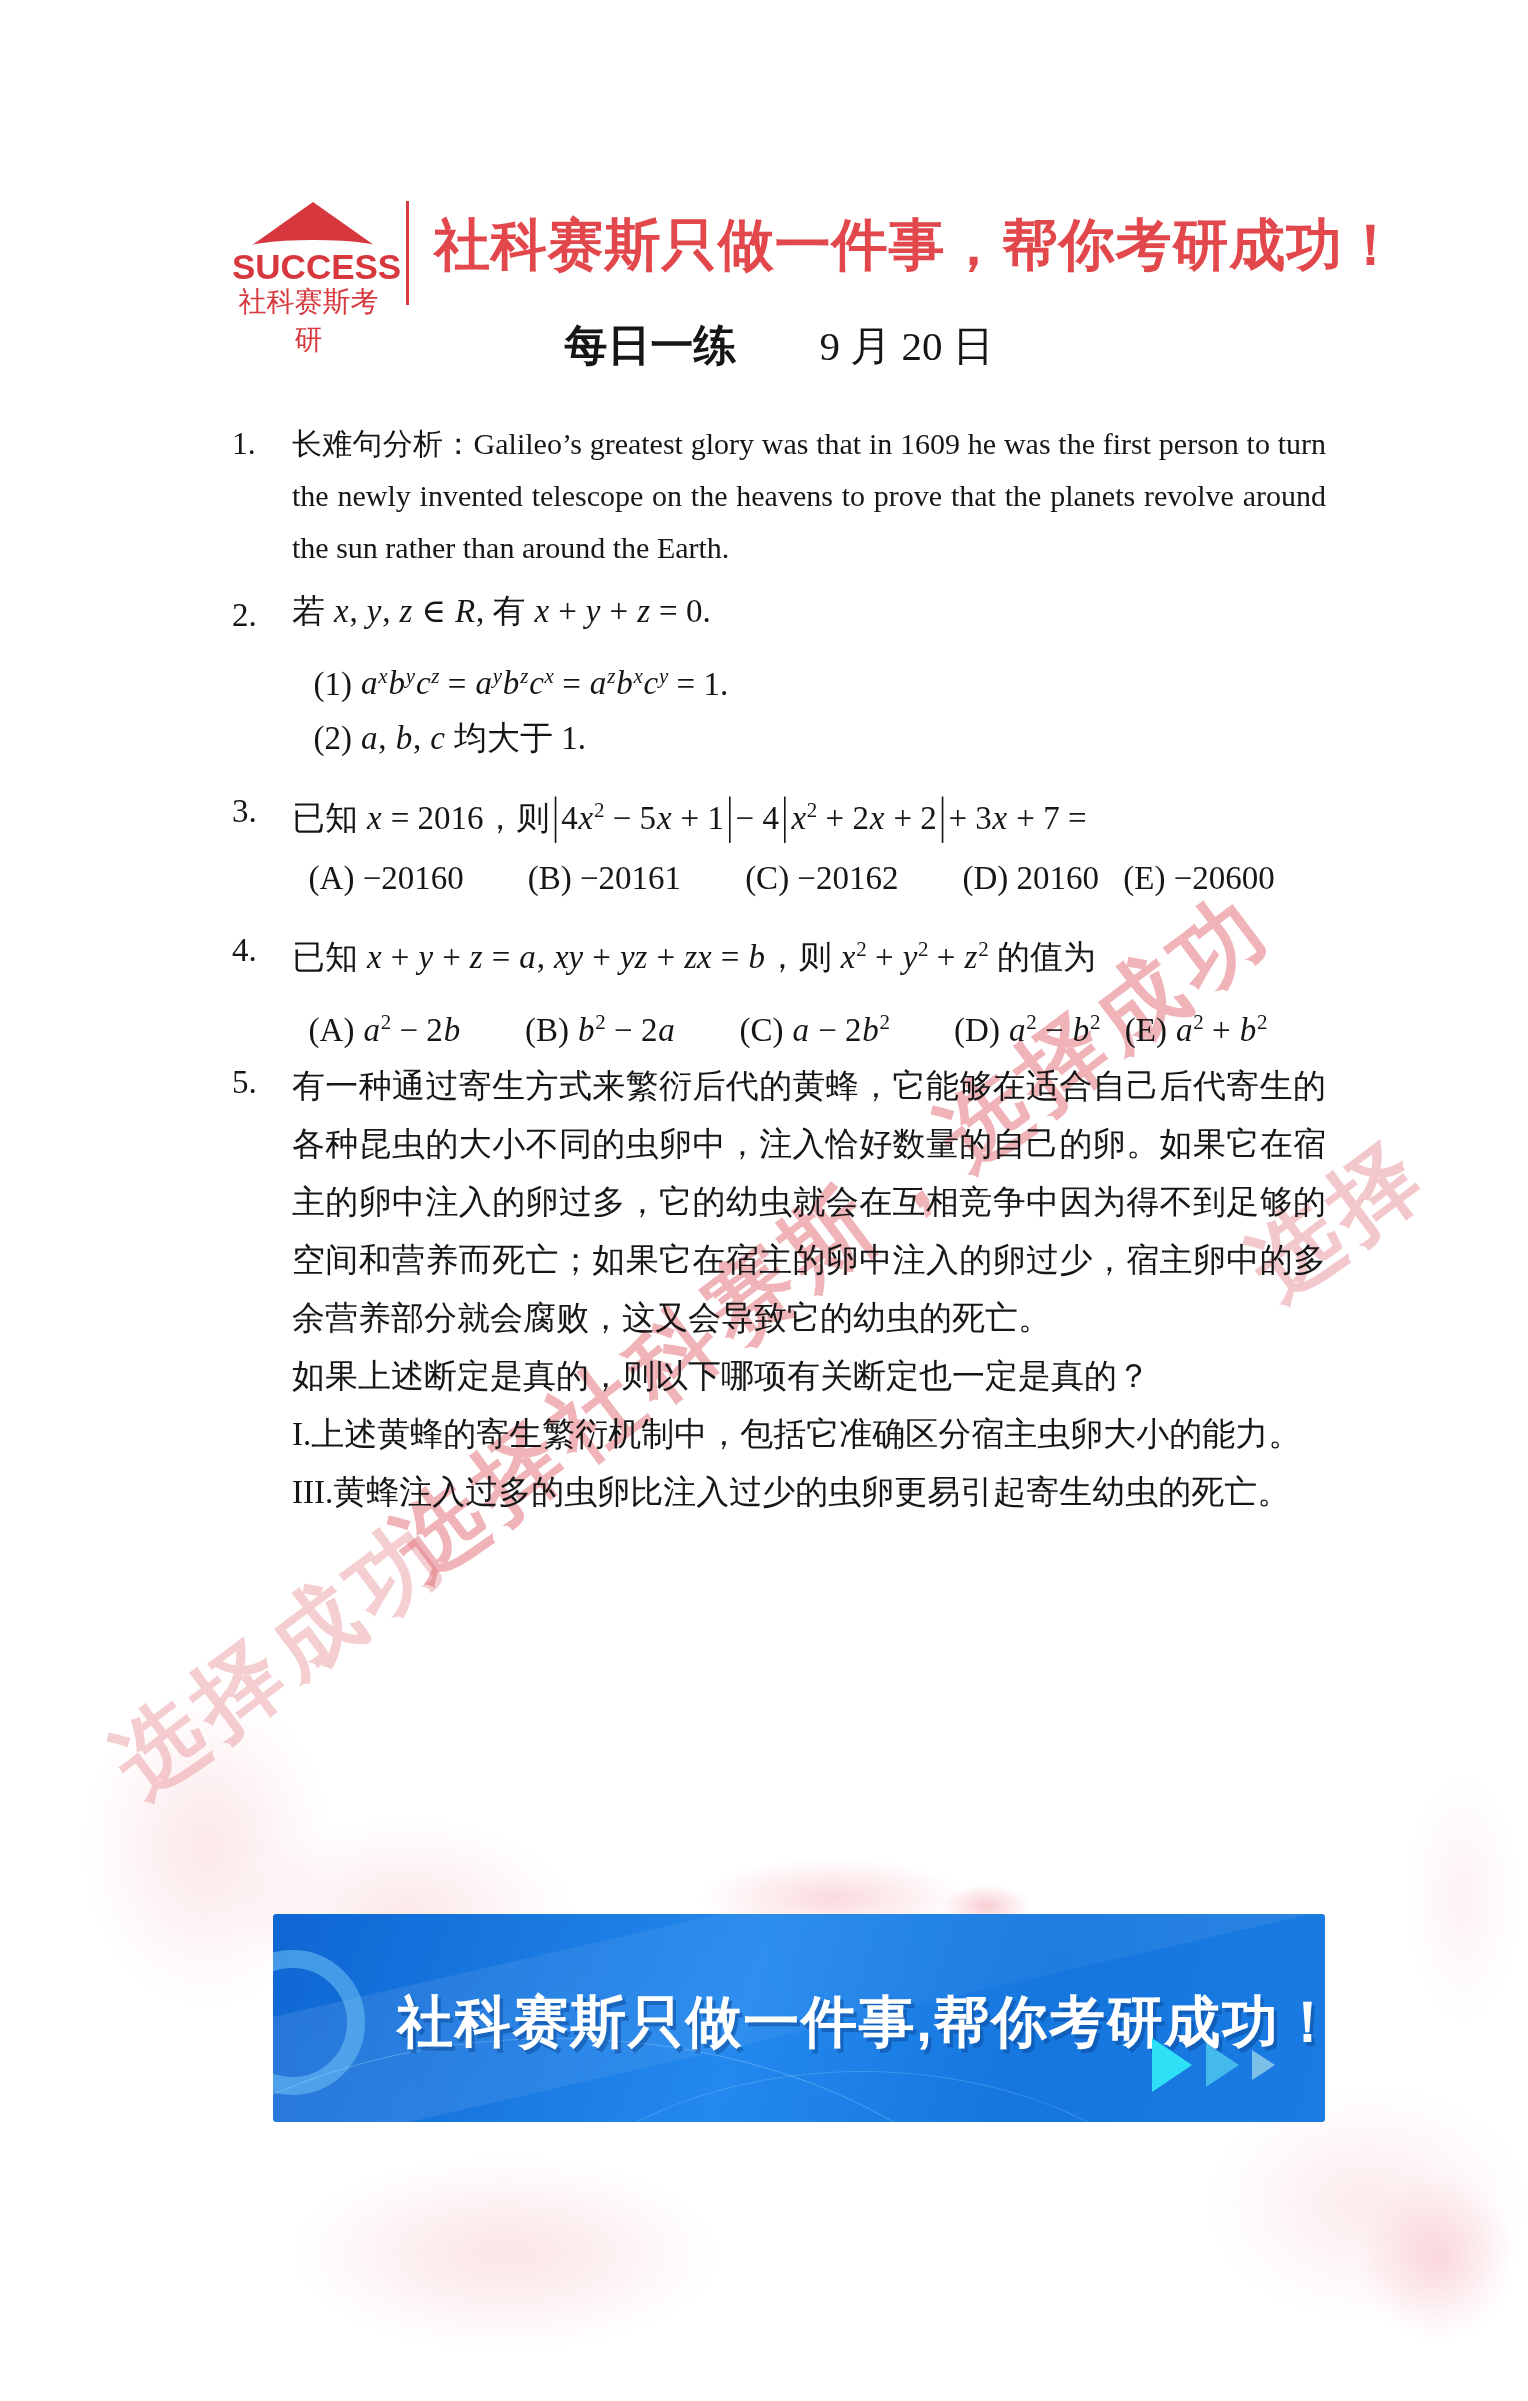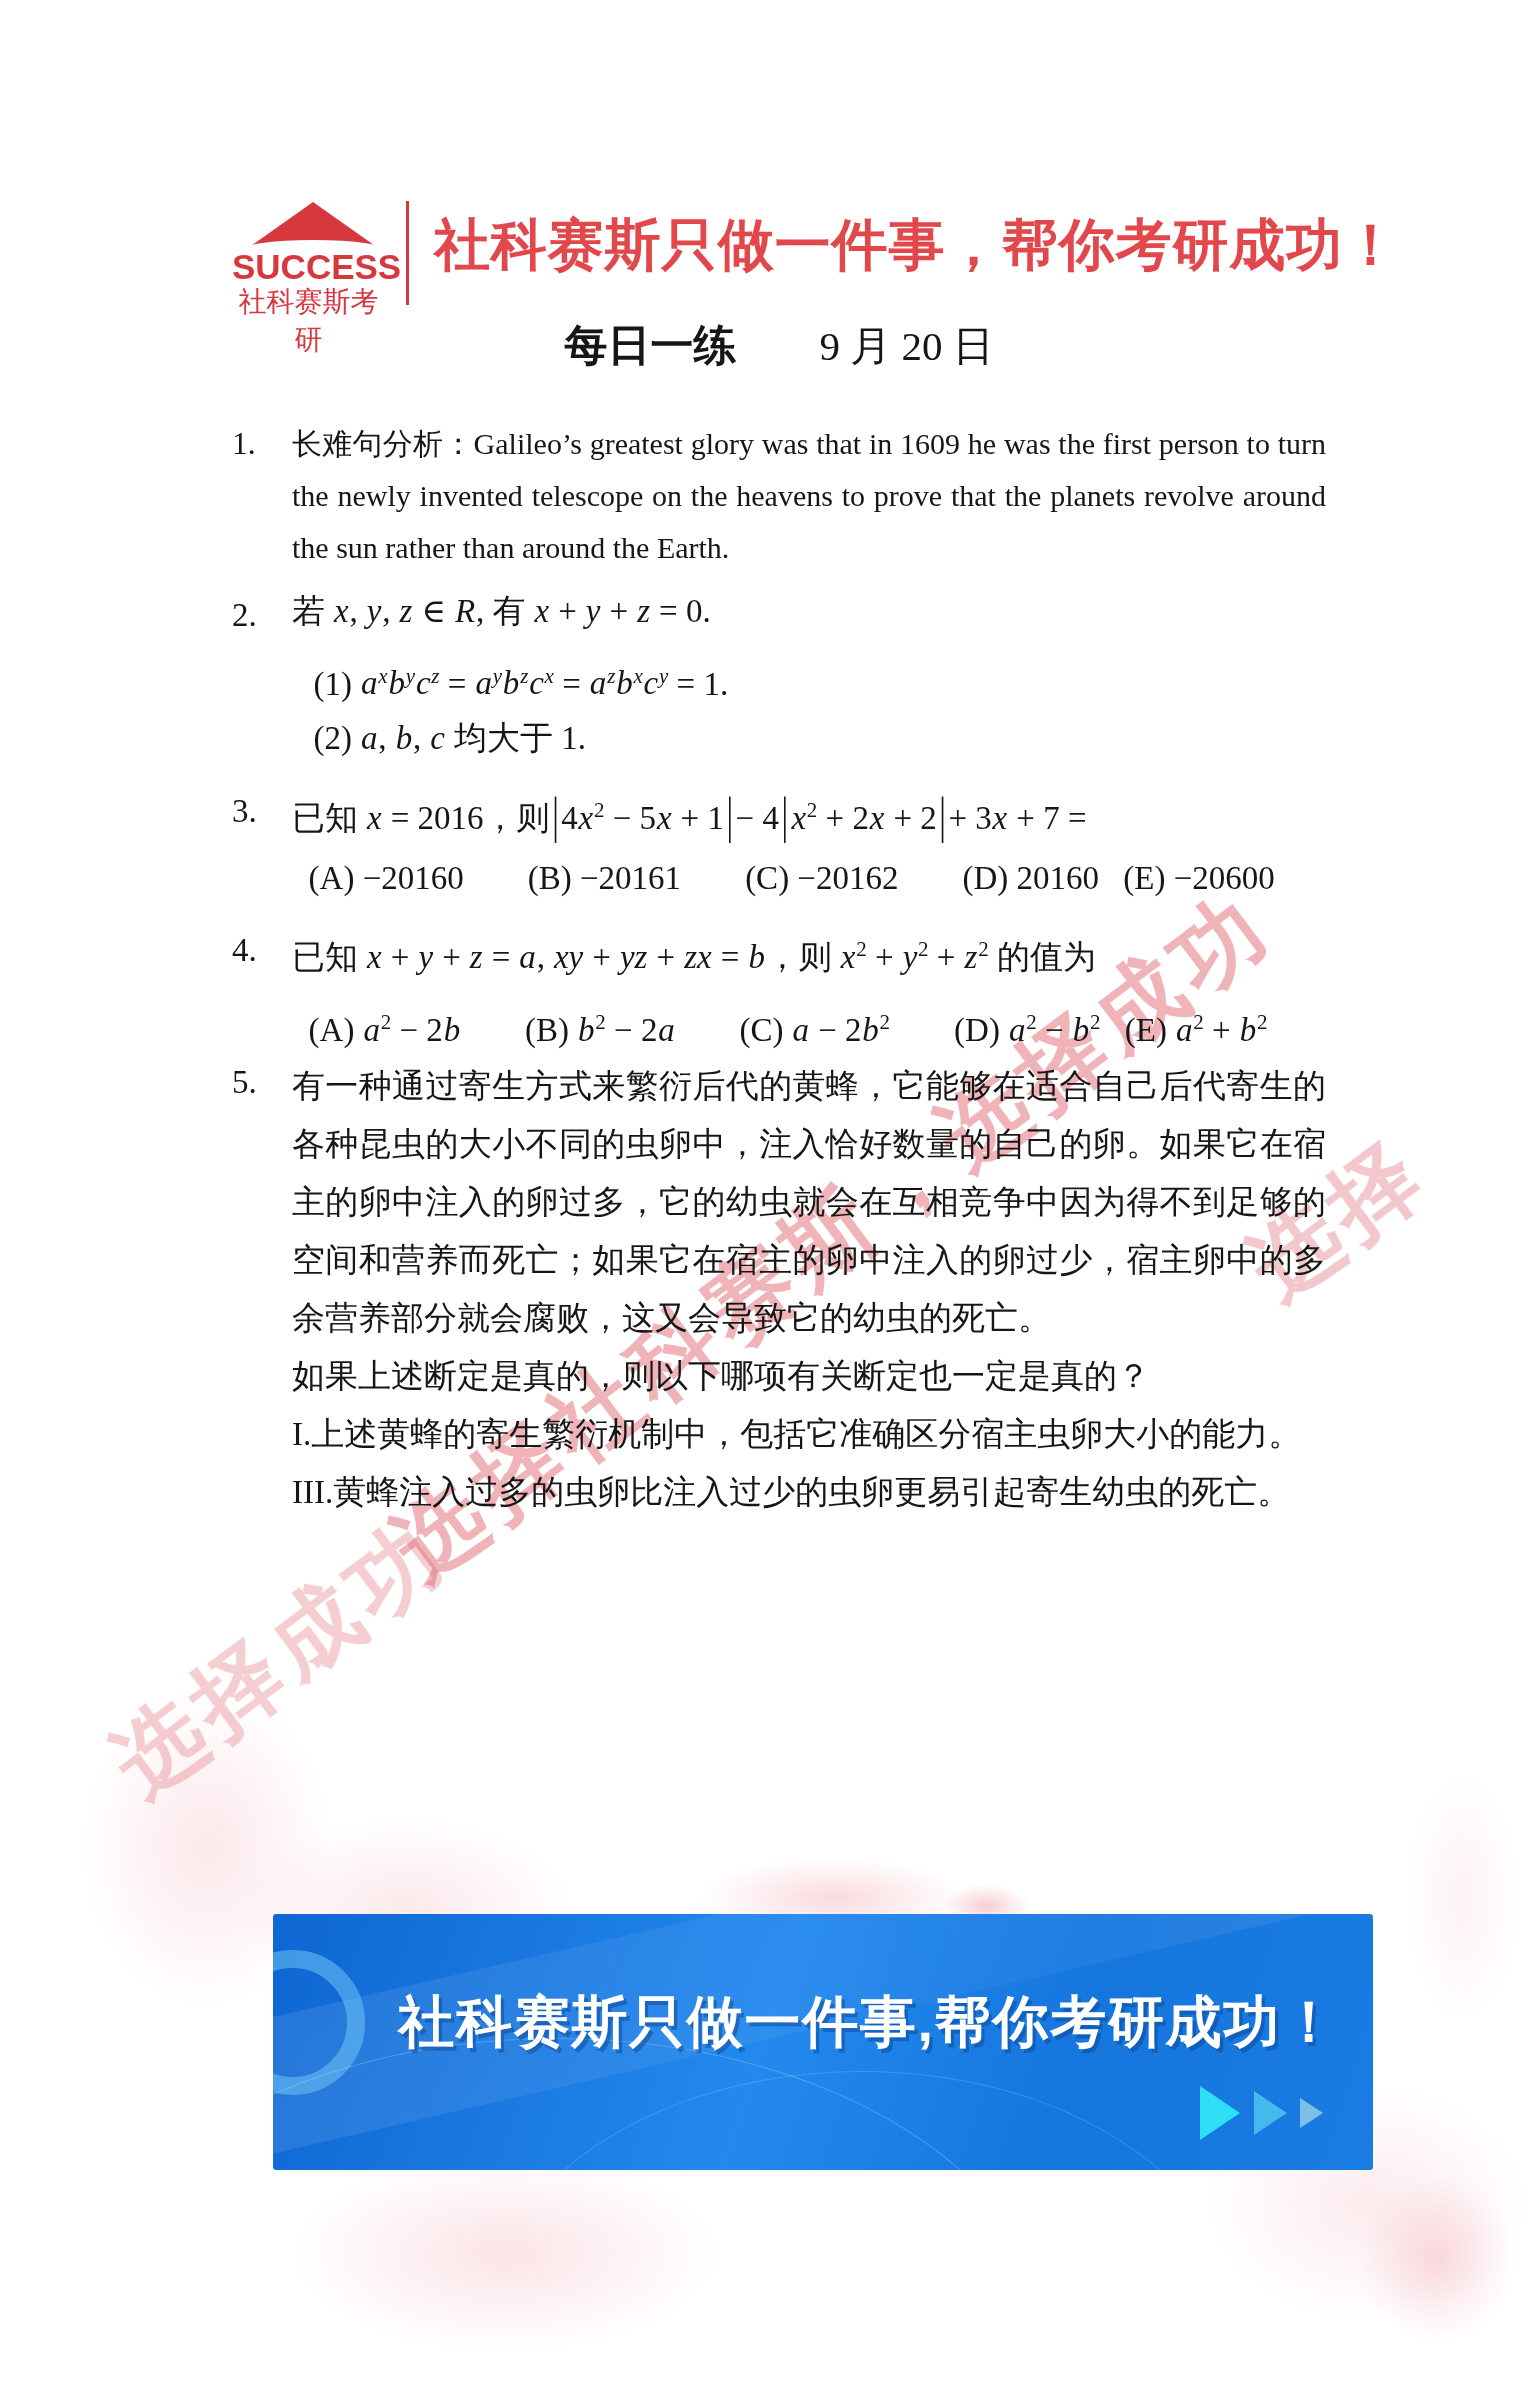--- a/index.html
+++ b/index.html
@@ -70,22 +70,22 @@
   .opt{font-size:33px;line-height:63px;padding-left:3.3px;}
 
   
   .r-t{font-style:normal;}
   .r-i{font-style:italic;padding:0 0.8px;}
   .r-sup{font-size:21px;vertical-align:11.6px;font-style:normal;}
   .r-si{font-size:21px;vertical-align:11.6px;font-style:italic;}
   .r-bar{display:inline-block;transform:scaleY(1.55);transform-origin:center 60%;margin:0 2.5px;font-weight:400;}
 
   
-  .banner{position:absolute;left:273px;top:1914px;width:1052px;height:256px;z-index:3;overflow:hidden;border-radius:3.3px;
-          background:linear-gradient(108deg,var(--bn1,#0e66d2) 0%,var(--bn2,#2389ee) 45%,#1576de 72%,var(--bn3,#1a7ce2) 100%);padding-left:48px;}
+  .banner{position:absolute;left:273px;top:1914px;width:1052px;height:208px;z-index:3;overflow:hidden;border-radius:3.3px;
+          background:linear-gradient(108deg,var(--bn1,#0e66d2) 0%,var(--bn2,#2389ee) 45%,#1576de 72%,var(--bn3,#1a7ce2) 100%);}
   .streak{position:absolute;left:-66px;top:-33px;width:1326px;height:133px;transform:rotate(-13deg);
           background:linear-gradient(90deg,rgba(255,255,255,.10),rgba(255,255,255,.03) 55%,rgba(255,255,255,.10));}
   .ring{position:absolute;left:-53px;top:36px;width:109px;height:109px;border:18px solid rgba(110,195,245,.55);border-radius:50%;}
   .arc{position:absolute;border:1.7px solid rgba(190,235,255,.28);border-radius:50%;}
   .arc1{left:-215px;top:124px;width:994px;height:630px;}
   .arc2{left:215px;top:157px;width:746px;height:497px;border-color:rgba(190,235,255,.2);}
   .banner-text{position:absolute;left:124px;right:33px;top:71px;text-align:center;white-space:nowrap;
                font-family:"Liberation Sans","DejaVu Sans",sans-serif;font-weight:700;font-size:56px;color:#fff;
                letter-spacing:1.7px;text-shadow:3.3px 4.1px 0 rgba(10,70,150,.5);}
   .arrows{position:absolute;right:50px;bottom:30px;display:flex;align-items:center;gap:13.3px;}

